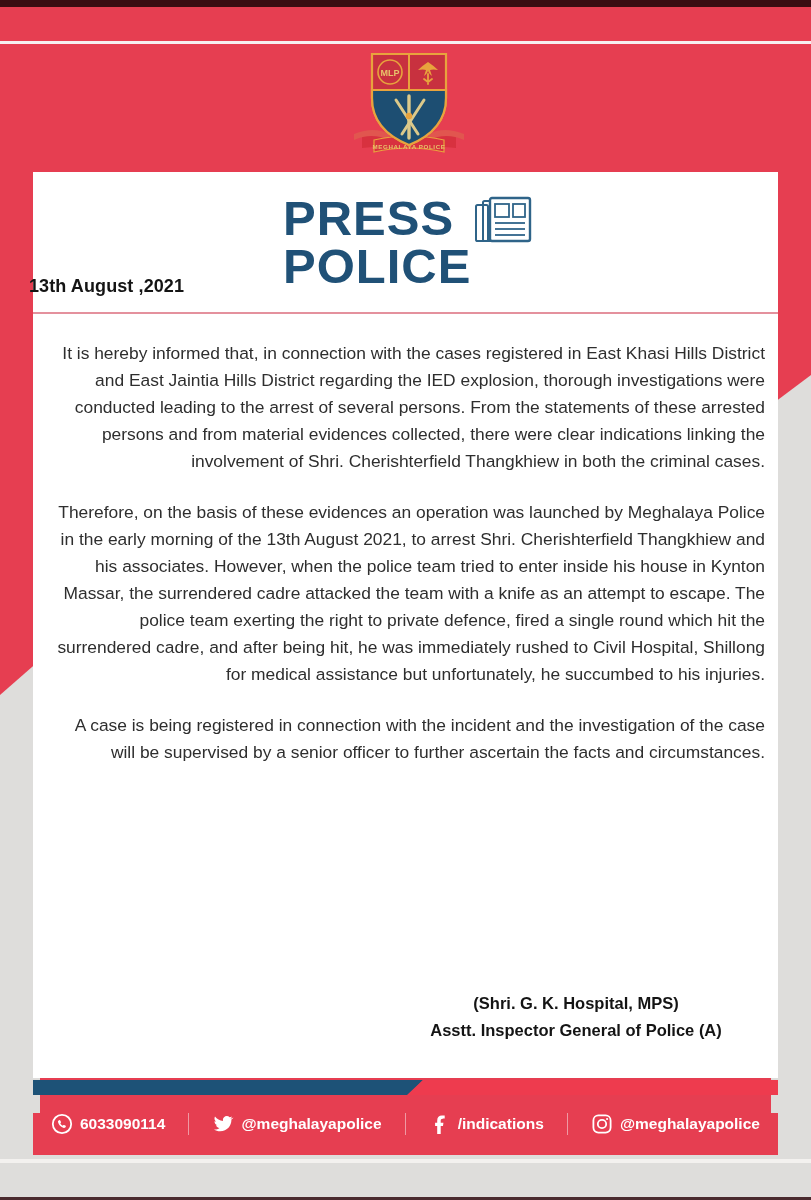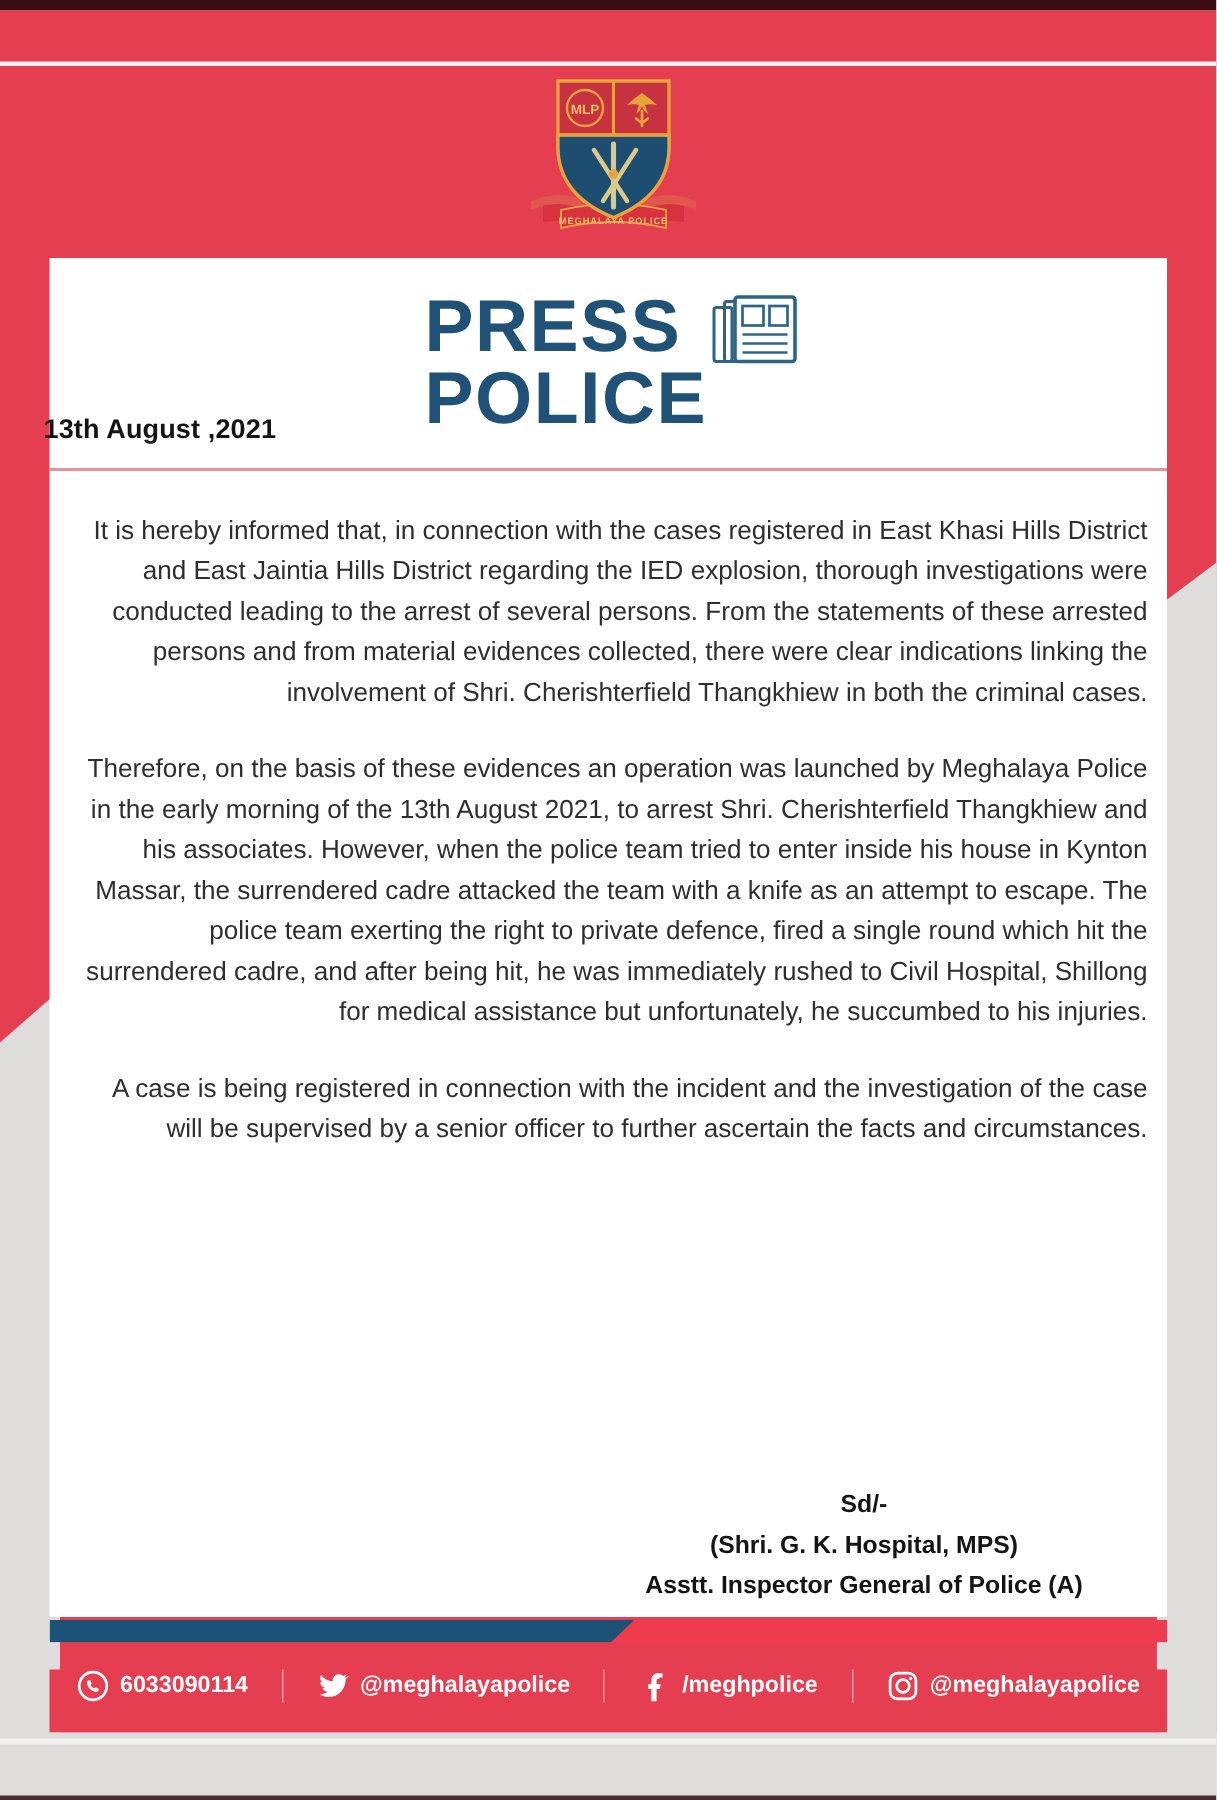--- a/index.html
+++ b/index.html
@@ -275,21 +275,20 @@
       <div class="masthead-rule"></div>
     </div>
 
     <div class="doc-body">
       <p class="para">It is hereby informed that, in connection with the cases registered in East Khasi Hills District and East Jaintia Hills District regarding the IED explosion, thorough investigations were conducted leading to the arrest of several persons. From the statements of these arrested persons and from material evidences collected, there were clear indications linking the involvement of Shri. Cherishterfield Thangkhiew in both the criminal cases.</p>
       <p class="para">Therefore, on the basis of these evidences an operation was launched by Meghalaya Police in the early morning of the 13th August 2021, to arrest Shri. Cherishterfield Thangkhiew and his associates. However, when the police team tried to enter inside his house in Kynton Massar, the surrendered cadre attacked the team with a knife as an attempt to escape. The police team exerting the right to private defence, fired a single round which hit the surrendered cadre, and after being hit, he was immediately rushed to Civil Hospital, Shillong for medical assistance but unfortunately, he succumbed to his injuries.</p>
       <p class="para">A case is being registered in connection with the incident and the investigation of the case will be supervised by a senior officer to further ascertain the facts and circumstances.</p>
     </div>
 
     <div class="signature">
-      <span class="sig-line">Sd/-</span>
       <span class="sig-line">(Shri. G. K. Hospital, MPS)</span>
       <span class="sig-line">Asstt. Inspector General of Police (A)</span>
     </div>
   </div>
 
   <div class="tone-bar">
     <div class="navy"></div>
     <div class="red"></div>
   </div>
 
@@ -317,21 +316,21 @@
     </div>
 
     <div class="divider"></div>
 
     <div class="social">
       <span class="glyph">
         <svg viewBox="0 0 22 22" width="22" height="22" aria-hidden="true">
           <path d="M13.8 5.4h1.9V2.6c-.3 0-1.5-.1-2.8-.1-2.8 0-4.7 1.7-4.7 4.9v2.4H6.1v3.2h2.1v8.1h3.5v-8.1h2.3l.4-3.2h-2.7V7.7c0-1 .3-1.7 1.7-1.7z" fill="#ffffff"></path>
         </svg>
       </span>
-      <span>/meghpolice</span>
+      <span>/indications</span>
     </div>
 
     <div class="divider"></div>
 
     <div class="social">
       <span class="glyph">
         <svg viewBox="0 0 22 22" width="22" height="22" aria-hidden="true">
           <rect x="2.4" y="2.4" width="17.2" height="17.2" rx="5" fill="none" stroke="#ffffff" stroke-width="1.8"></rect>
           <circle cx="11" cy="11" r="4.2" fill="none" stroke="#ffffff" stroke-width="1.8"></circle>
           <circle cx="16.1" cy="6" r="1.1" fill="#ffffff"></circle>

